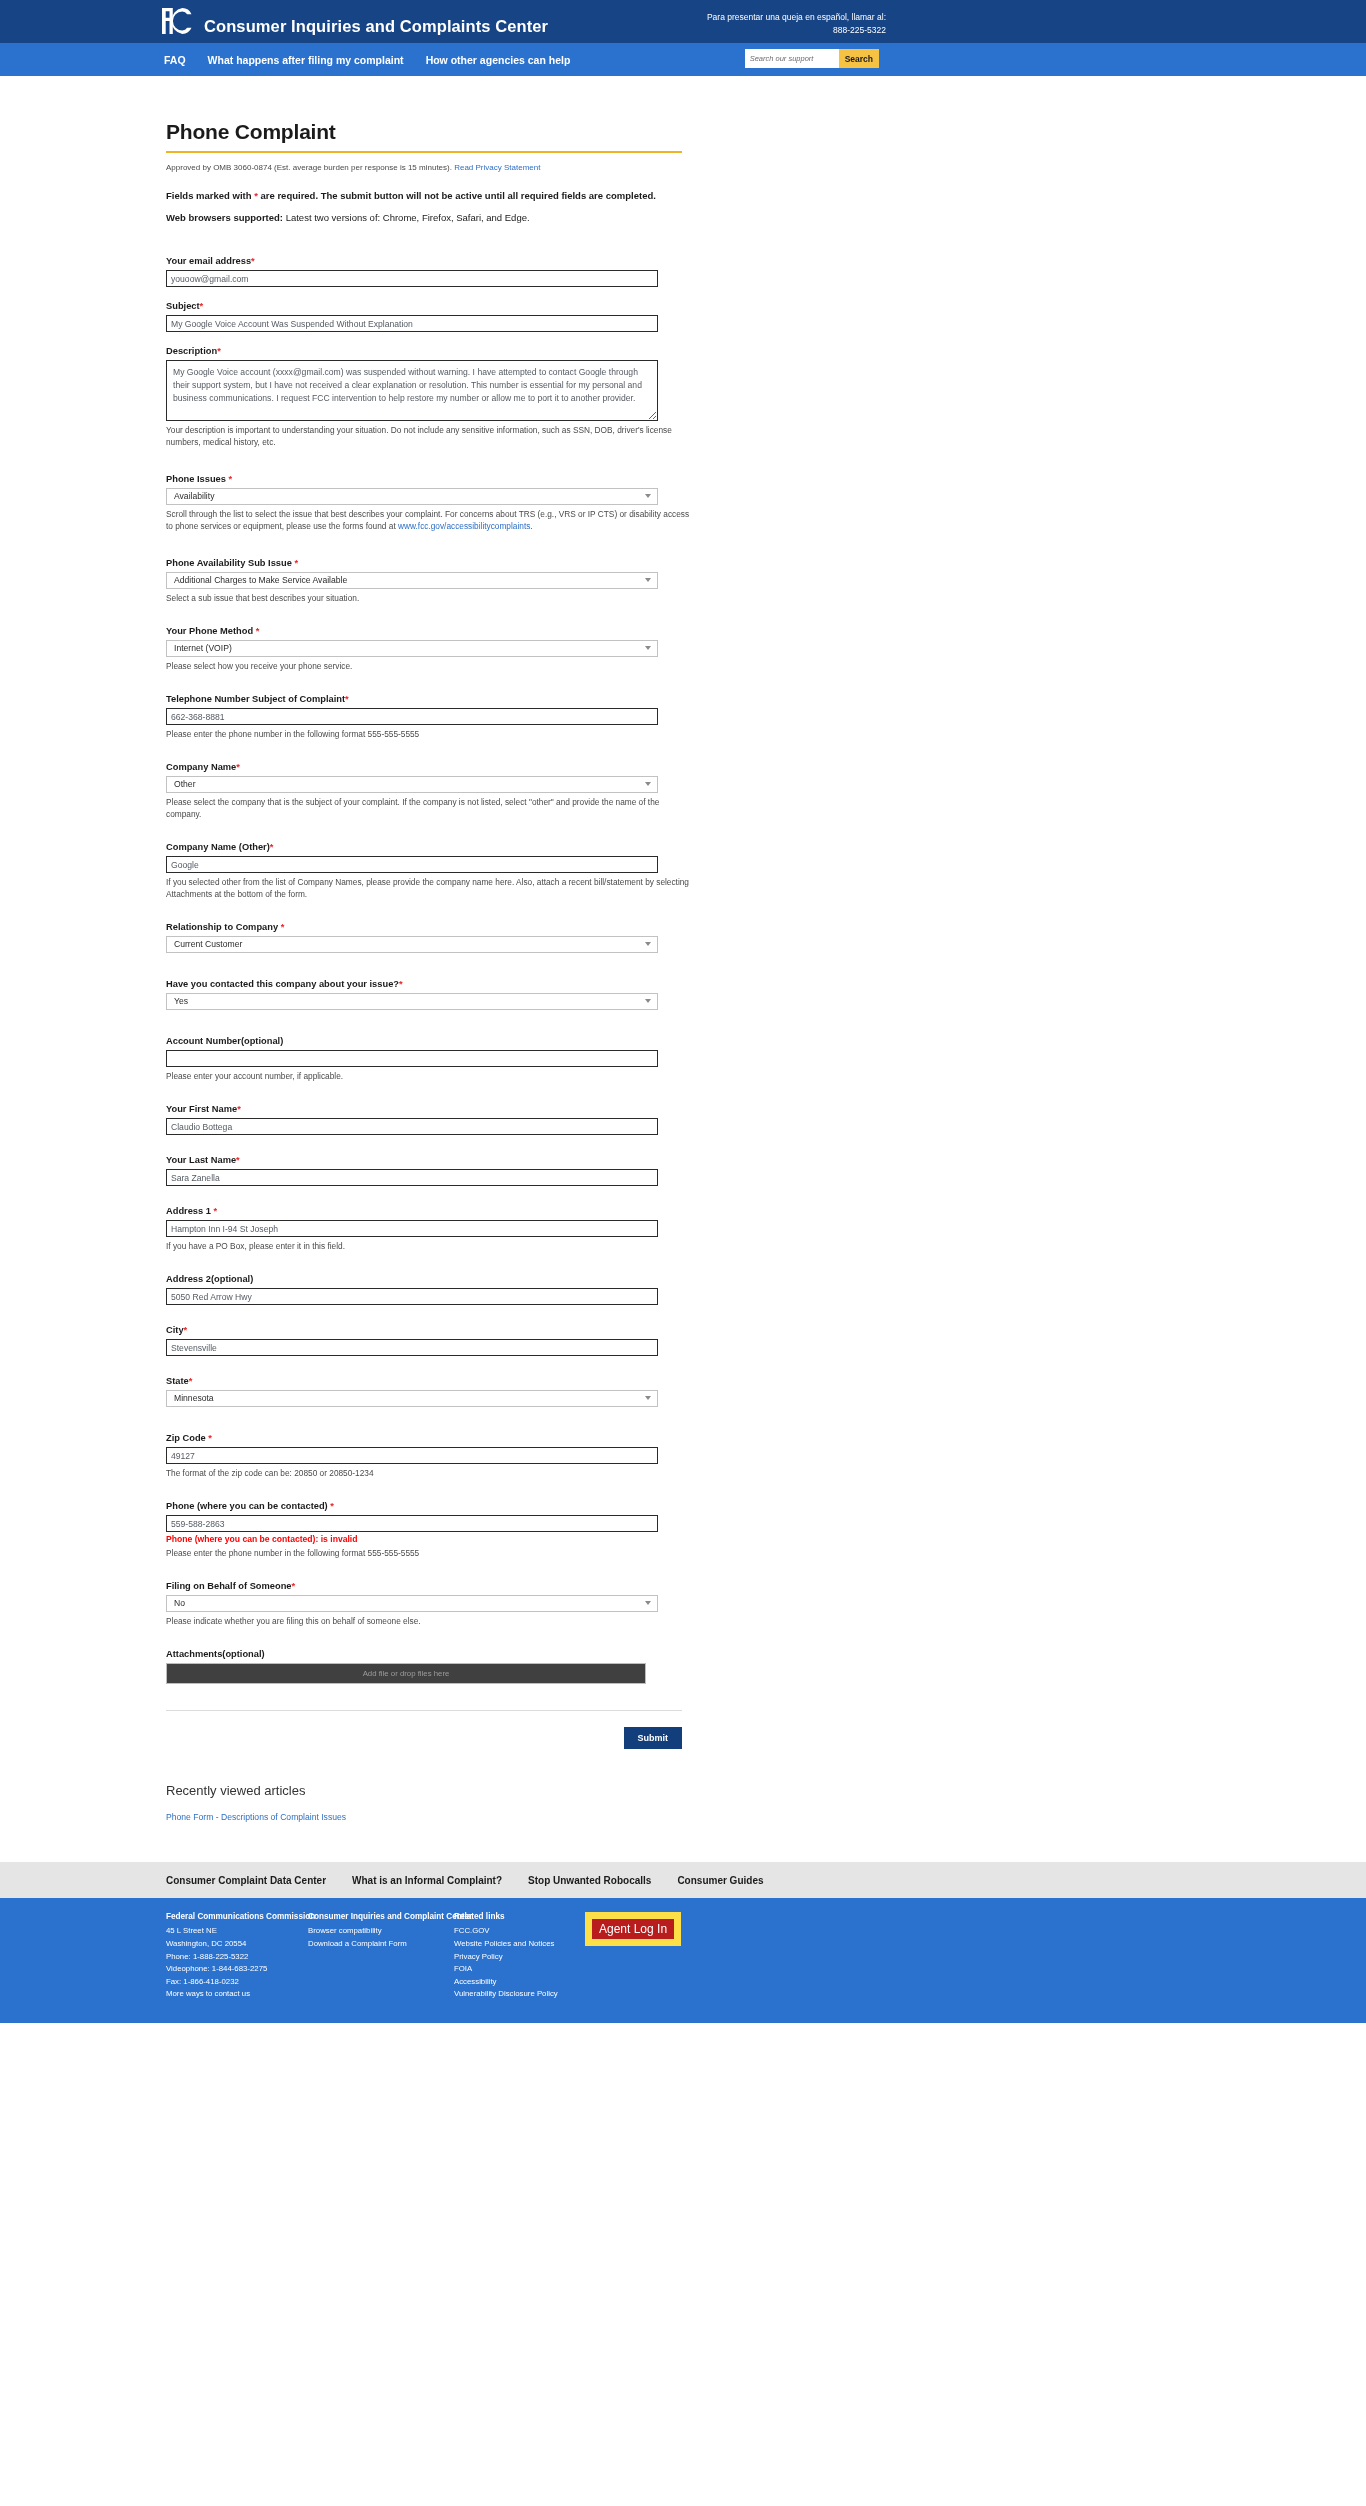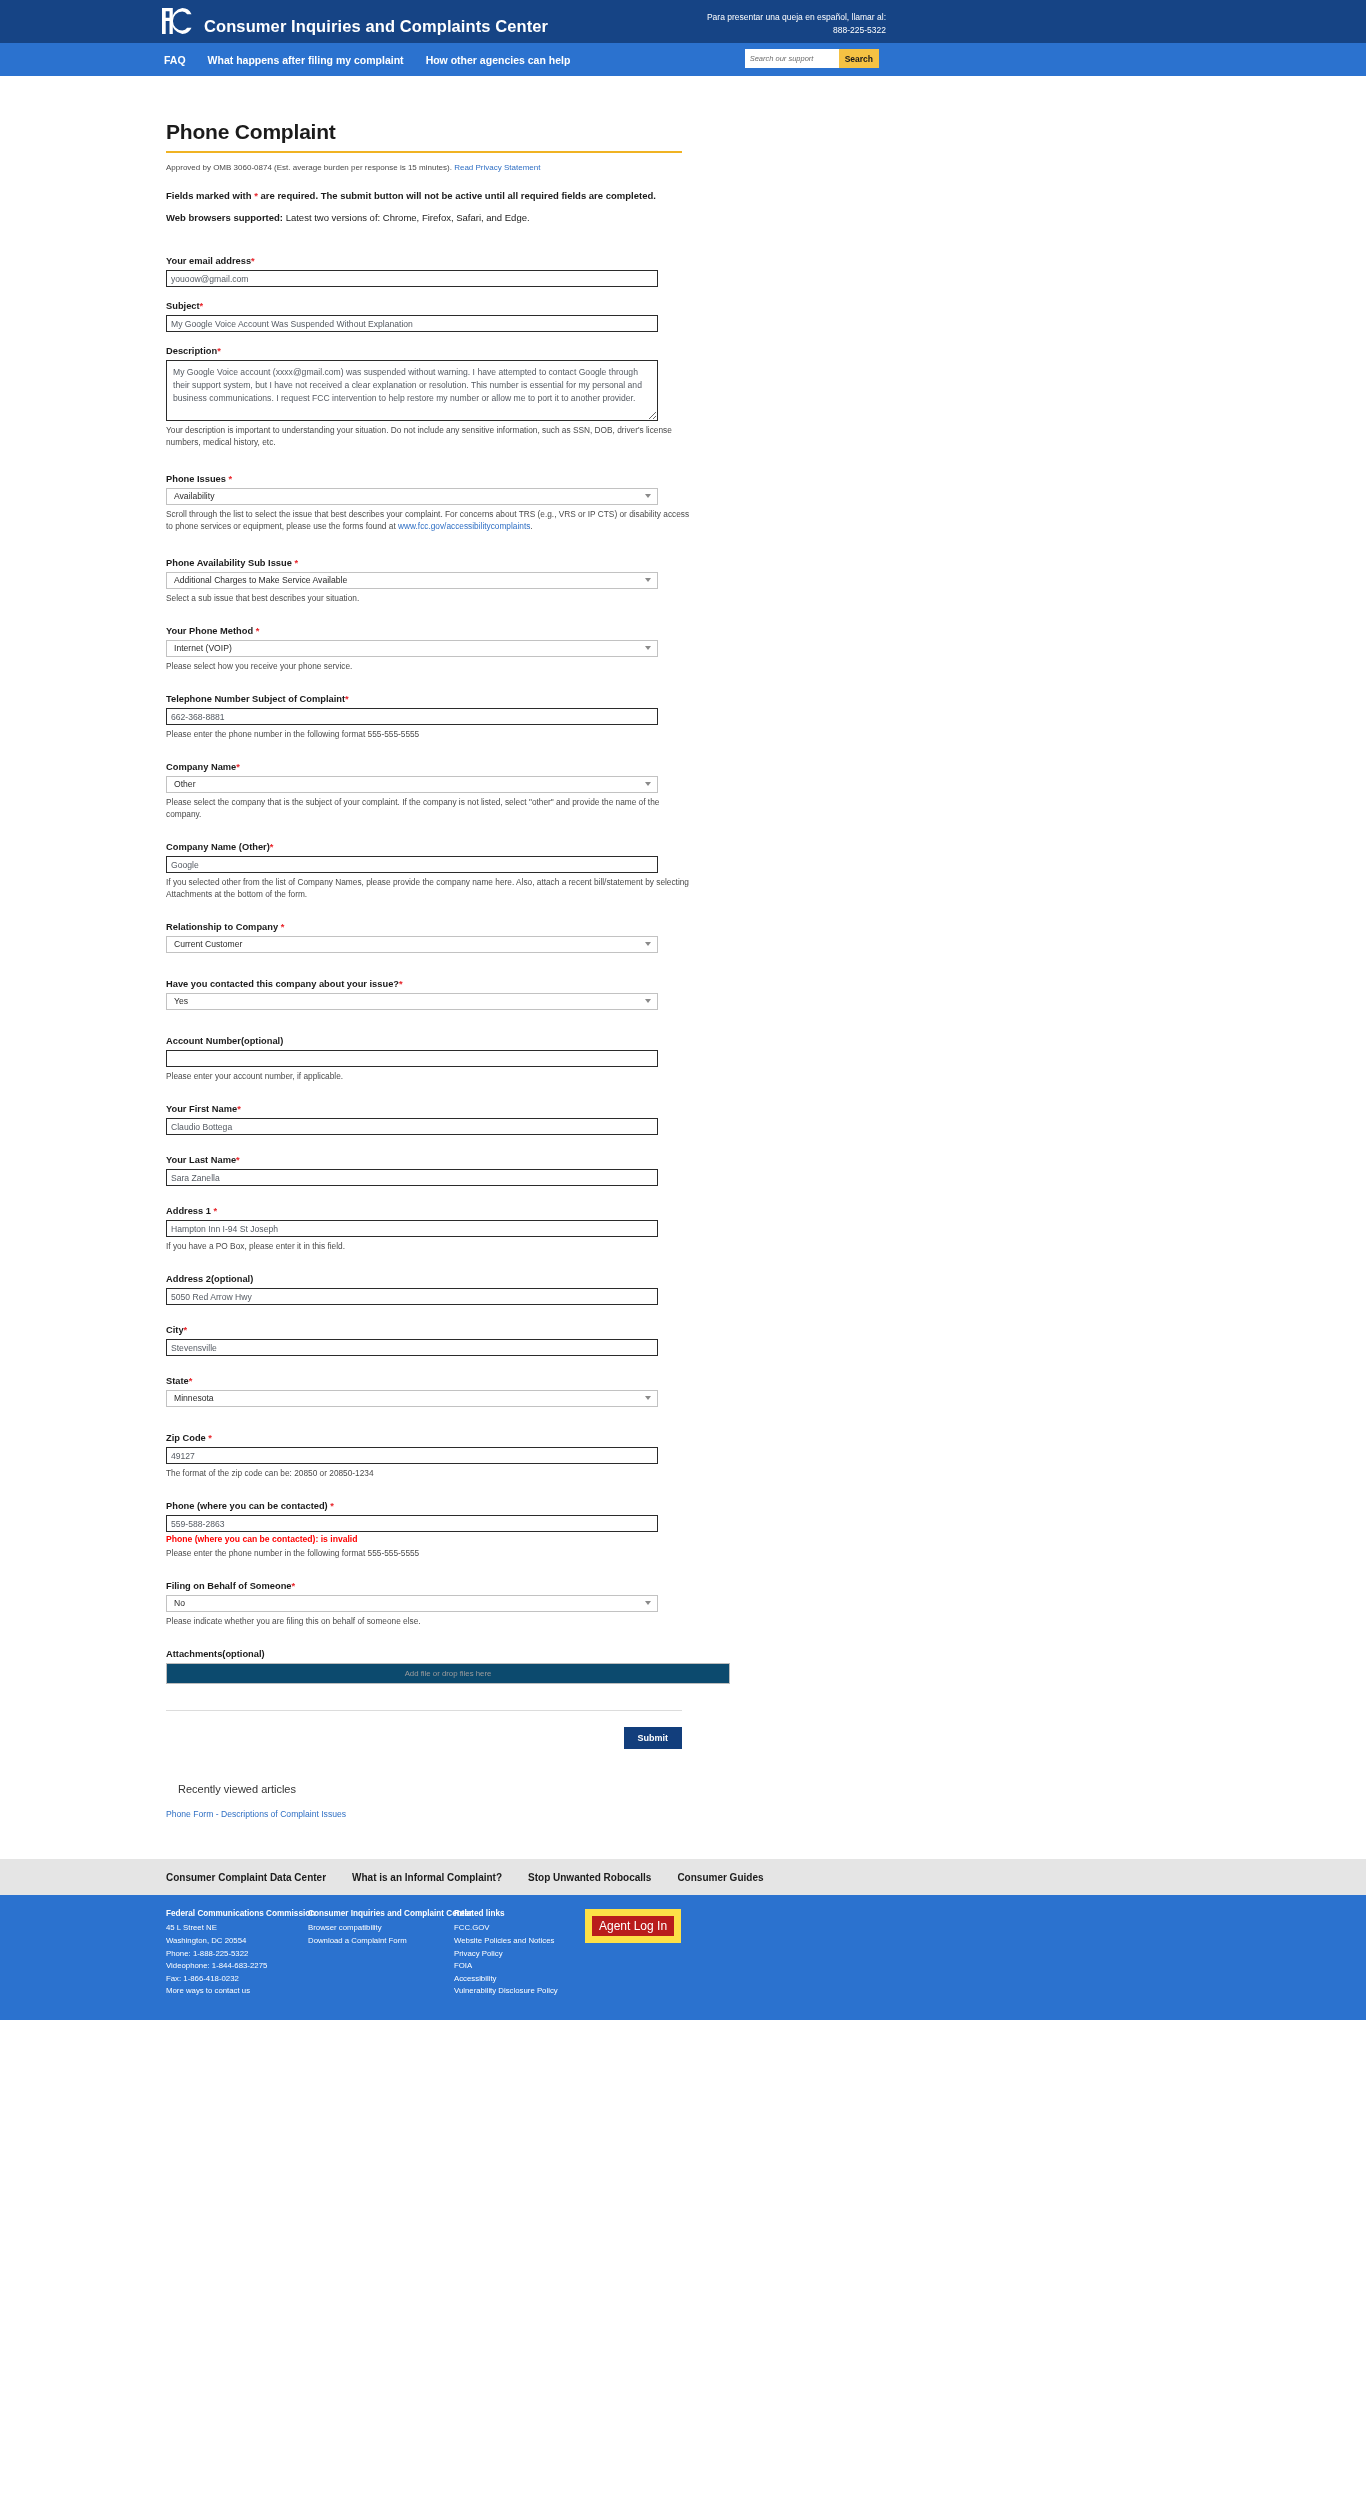--- a/index.html
+++ b/index.html
@@ -209,24 +209,24 @@
   .helper.wide { width: 530px; }
 
   .error-msg {
     font-size: 8.6px;
     font-weight: bold;
     color: #ff0000;
     margin-top: 2px;
   }
 
   .dropzone {
-    width: 564px;
+    width: 480px;
     height: 21px;
     border: 1px solid #bdbdbd;
-    background: #0c4a6e;
+    background: #404040;
     display: flex;
     align-items: center;
     justify-content: center;
     font-size: 7.8px;
     color: #9c9c9c;
   }
 
   .hr-line {
     width: 516px;
     height: 1px;
@@ -245,24 +245,23 @@
     color: #ffffff;
     border: none;
     font-size: 9px;
     font-weight: bold;
     padding: 6px 14px;
     cursor: pointer;
     font-family: "Liberation Sans", sans-serif;
   }
 
   .recent-title {
-    font-size: 11px;
+    font-size: 13px;
     color: #333;
     margin-bottom: 8px;
-    margin-left: 12px;
   }
   .recent-link {
     font-size: 8.6px;
     color: #2f6fc4;
     text-decoration: none;
     display: inline-block;
     margin-bottom: 40px;
   }
 
   

